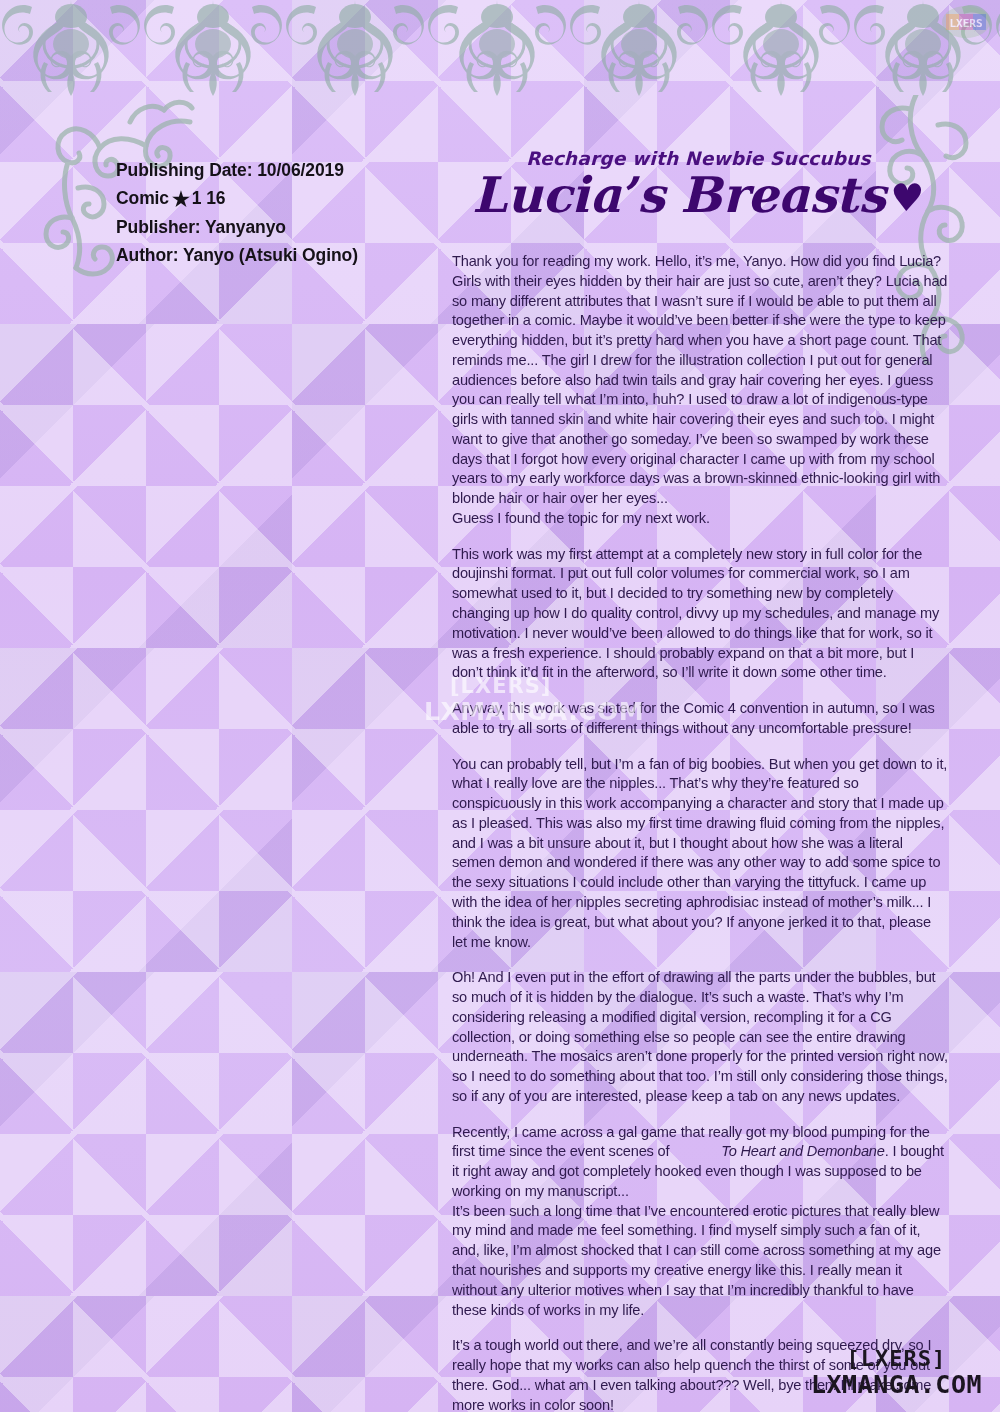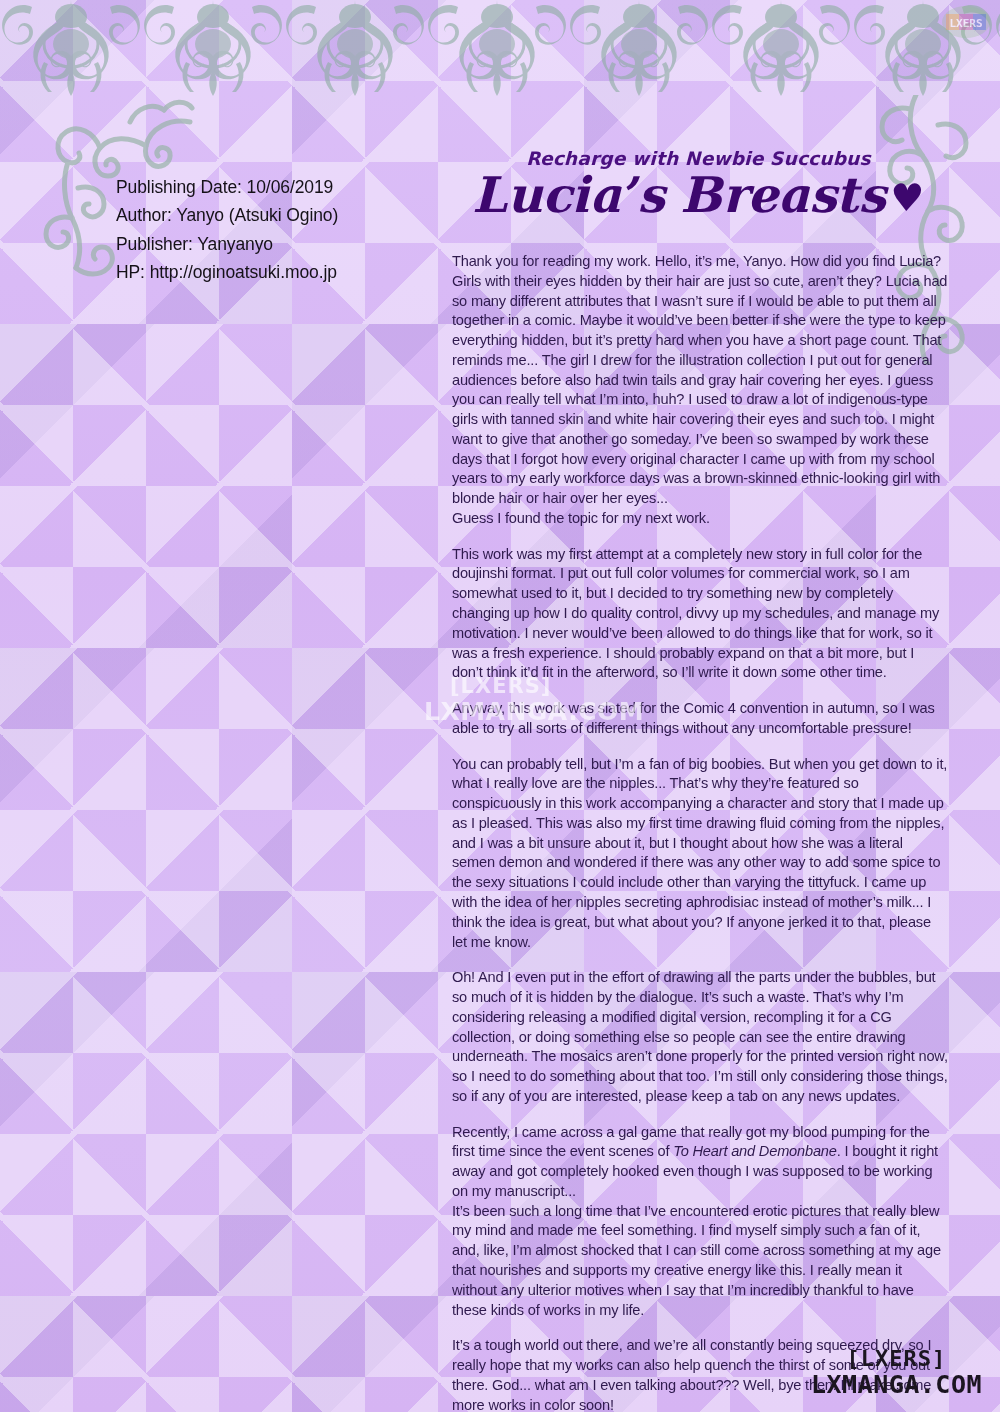--- a/index.html
+++ b/index.html
@@ -51,25 +51,25 @@
     pointer-events: none;
     opacity: 0.72;
   }
   .flourish-tl { left: 30px; top: 92px; width: 170px; height: 200px; }
   .flourish-right { right: 12px; top: 95px; width: 120px; height: 270px; }
 
   
   .info-col {
     position: absolute;
     left: 116px;
-    top: 173px;
+    top: 156px;
     width: 330px;
     color: #151118;
     font-size: 17.5px;
-    font-weight: normal;
+    font-weight: bold;
     line-height: 1.62;
     letter-spacing: -0.1px;
   }
   .info-line {
     white-space: nowrap;
   }
   .star-glyph {
     display: inline-block;
     font-size: 20px;
     line-height: 1;
@@ -126,21 +126,21 @@
     color: #2f1a4e;
     font-size: 14.6px;
     line-height: 1.355;
     text-align: left;
     letter-spacing: -0.18px;
   }
   .body-col p {
     margin: 0 0 16px 0;
   }
   .body-col p:last-child { margin-bottom: 0; }
-  .body-col em { font-style: italic; }
+  .body-col em { font-style: italic; margin-left: 48px; }
 
   
   .wm-center {
     position: absolute;
     left: 424px;
     top: 676px;
     pointer-events: none;
     text-align: left;
     font-family: "DejaVu Sans", sans-serif;
     font-weight: bold;
@@ -251,23 +251,23 @@
       <path d="M60,116 C74,108 92,114 94,128 C96,140 85,149 76,144 C69,140 70,130 77,130"></path>
       <path d="M62,172 C48,166 32,172 30,186 C28,198 39,206 48,201 C55,197 54,187 47,187"></path>
       <path d="M62,226 C76,220 92,226 94,240 C96,252 85,260 76,255 C69,251 70,241 77,241"></path>
       <path d="M42,14 C28,10 14,18 14,32 C14,43 25,50 34,45"></path>
       <path d="M70,30 C84,26 98,34 98,48 C98,59 87,66 78,61"></path>
     </g>
   </svg>
 
   <div class="info-col">
     <div class="info-line">Publishing Date: 10/06/2019</div>
+    <div class="info-line"><span>Comic</span><span class="star-glyph">★</span><span>1 16</span></div>
+    <div class="info-line">Publisher: Yanyanyo</div>
     <div class="info-line">Author: Yanyo (Atsuki Ogino)</div>
-    <div class="info-line">Publisher: Yanyanyo</div>
-    <div class="info-line">HP: http://oginoatsuki.moo.jp</div>
   </div>
 
   <div class="title-block">
     <div class="subtitle">Recharge with Newbie Succubus</div>
     <div class="maintitle"><span>Lucia’s Breasts</span><span class="heart-glyph">♥</span></div>
   </div>
 
   <div class="body-col">
     <p><span>Thank you for reading my work. Hello, it’s me, Yanyo. How did you find Lucia? Girls with their eyes hidden by their hair are just so cute, aren’t they? Lucia had so many different attributes that I wasn’t sure if I would be able to put them all together in a comic. Maybe it would’ve been better if she were the type to keep everything hidden, but it’s pretty hard when you have a short page count. That reminds me... The girl I drew for the illustration collection I put out for general audiences before also had twin tails and gray hair covering her eyes. I guess you can really tell what I’m into, huh? I used to draw a lot of indigenous-type girls with tanned skin and white hair covering their eyes and such too. I might want to give that another go someday. I’ve been so swamped by work these days that I forgot how every original character I came up with from my school years to my early workforce days was a brown-skinned ethnic-looking girl with blonde hair or hair over her eyes...</span><br><span>Guess I found the topic for my next work.</span></p>
     <p>This work was my first attempt at a completely new story in full color for the doujinshi format. I put out full color volumes for commercial work, so I am somewhat used to it, but I decided to try something new by completely changing up how I do quality control, divvy up my schedules, and manage my motivation. I never would’ve been allowed to do things like that for work, so it was a fresh experience. I should probably expand on that a bit more, but I don’t think it’d fit in the afterword, so I’ll write it down some other time.</p>

